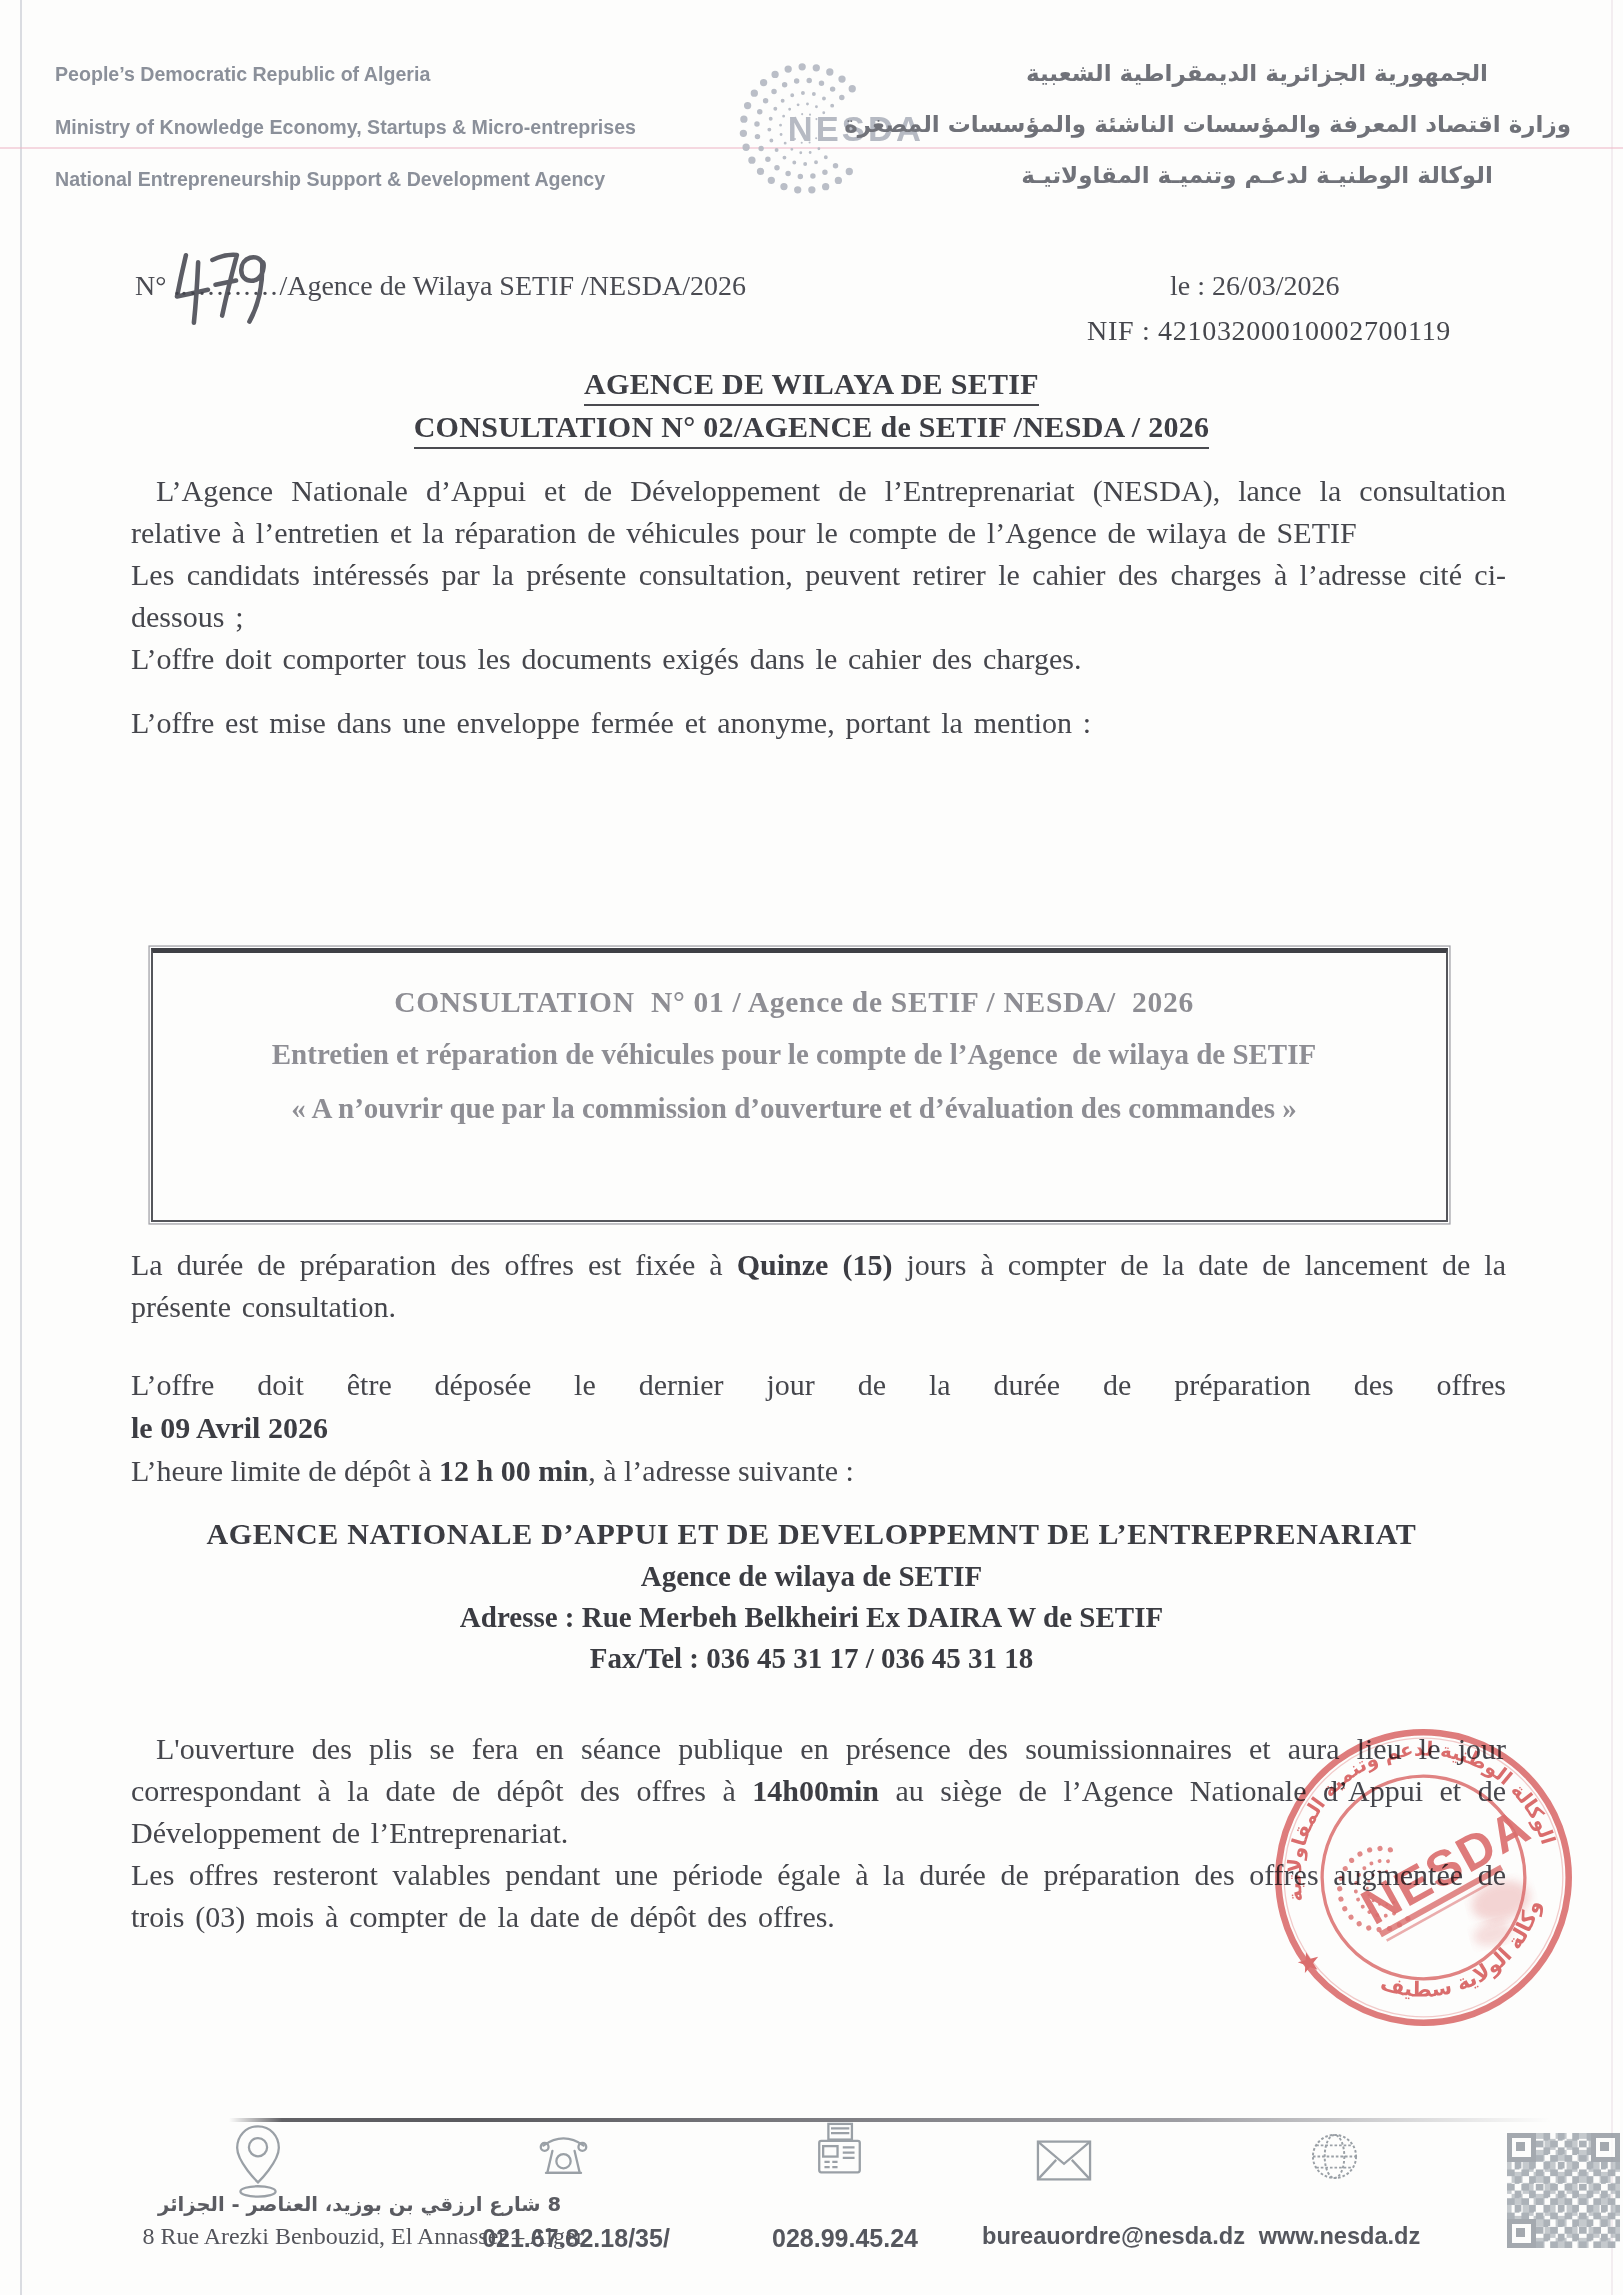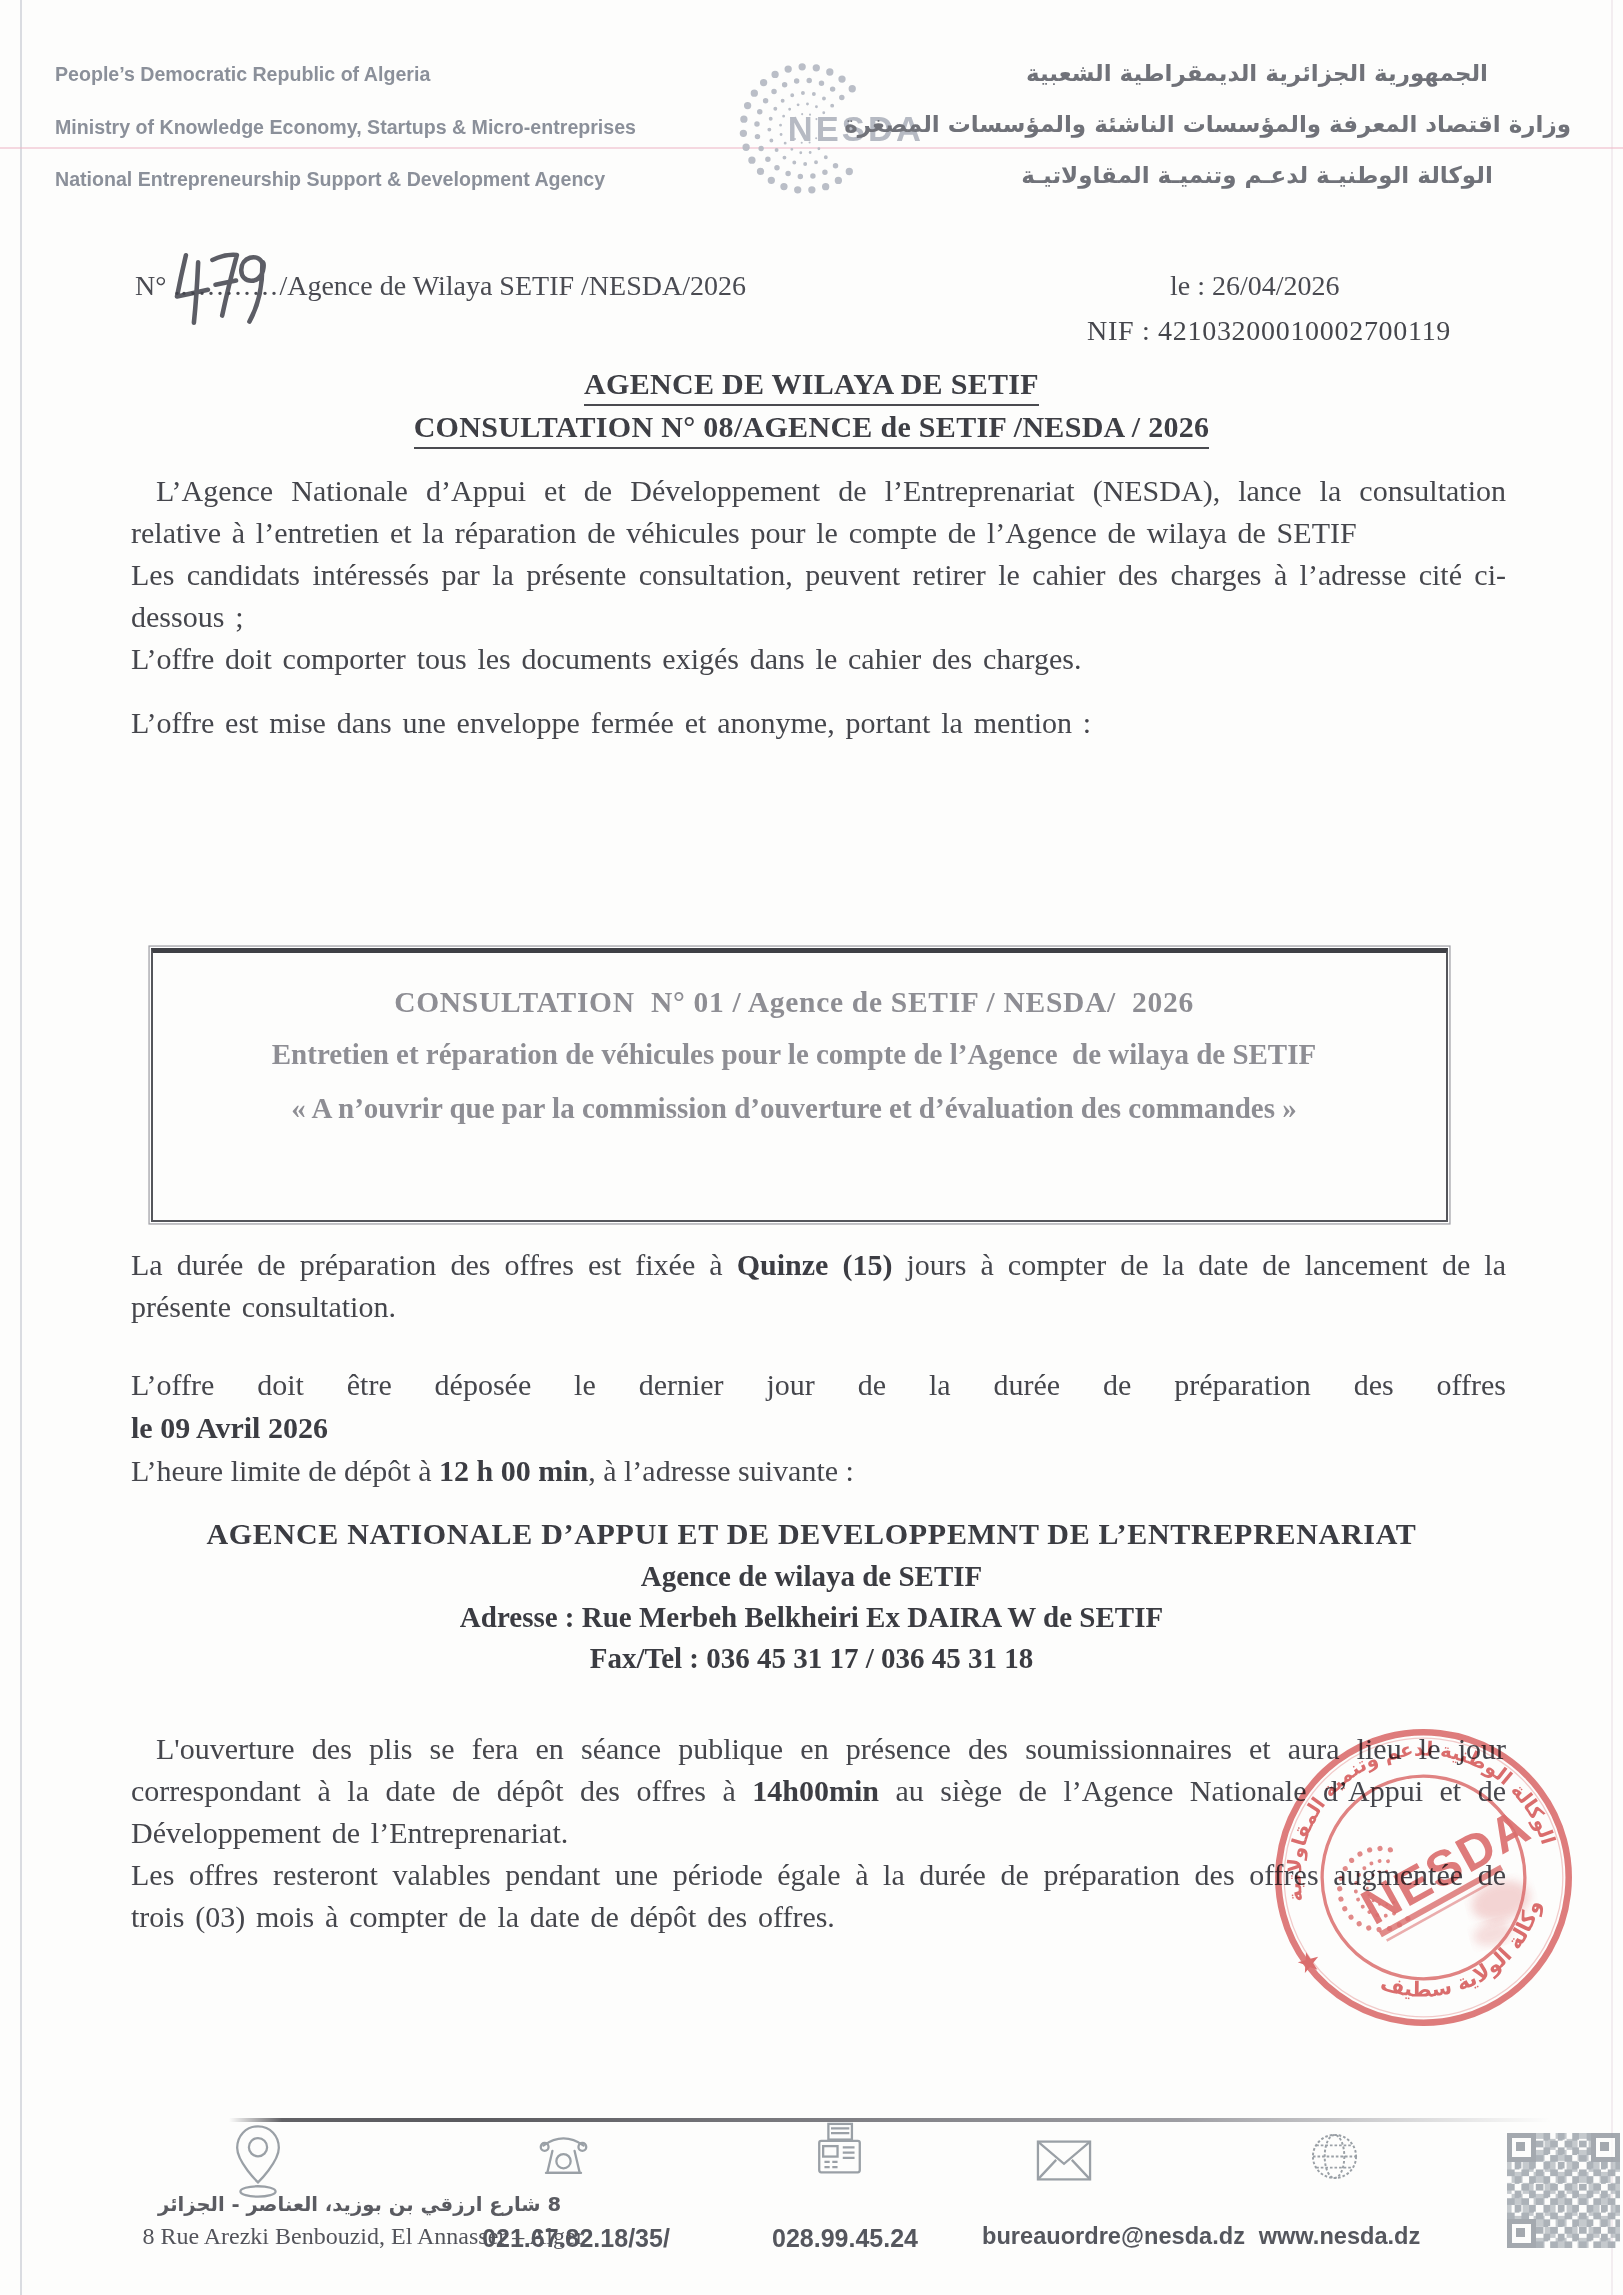--- a/index.html
+++ b/index.html
@@ -141,28 +141,28 @@
       <g transform="rotate(-4 95 75)" stroke="#41424b" stroke-width="7" fill="none" stroke-linecap="round" stroke-linejoin="round" opacity="0.85">
         <path d="M42,18 Q32,50 24,80 Q46,77 72,73"></path>
         <path d="M60,30 Q54,82 47,122"></path>
         <path d="M82,28 Q102,20 120,23 Q103,72 91,114"></path>
         <path d="M84,66 L116,62"></path>
         <path d="M158,38 C152,22 126,26 125,47 C124,68 152,70 158,50 C162,38 158,34 158,38 C156,74 148,102 132,126"></path>
       </g>
     </svg>
   </div>
 
-  <div class="abs date-line">le : 26/04/2026</div>
+  <div class="abs date-line">le : 26/03/2026</div>
   <div class="abs nif-line">NIF : 42103200010002700119</div>
 
   <div class="abs title-row">
     <span class="title-inner">AGENCE DE WILAYA DE SETIF</span>
   </div>
   <div class="abs title-row2">
-    <span class="title-inner">CONSULTATION N° 08/AGENCE de SETIF /NESDA / 2026</span>
+    <span class="title-inner">CONSULTATION N° 02/AGENCE de SETIF /NESDA / 2026</span>
   </div>
 
   <div class="abs bodyA">
     <p class="indent">L’Agence Nationale d’Appui et de Développement de l’Entreprenariat (NESDA), lance la consultation relative à l’entretien et la réparation de véhicules pour le compte de l’Agence de wilaya de SETIF</p>
     <p>Les candidats intéressés par la présente consultation, peuvent retirer le cahier des charges à l’adresse cité ci-dessous ;</p>
     <p>L’offre doit comporter tous les documents exigés dans le cahier des charges.</p>
     <p class="gap-top">L’offre est mise dans une enveloppe fermée et anonyme, portant la mention :</p>
   </div>
 
   <div class="abs mention-box">

